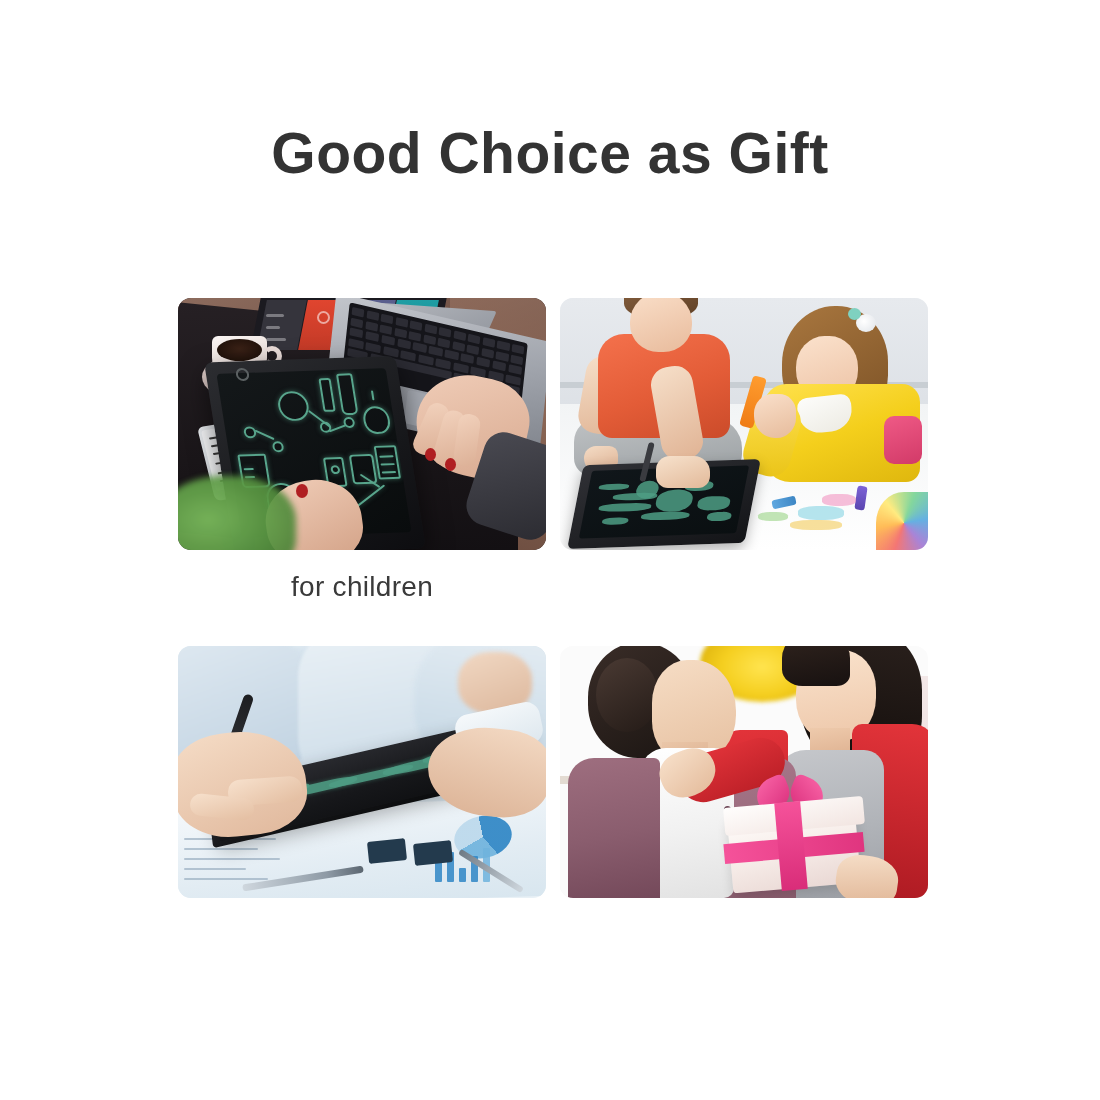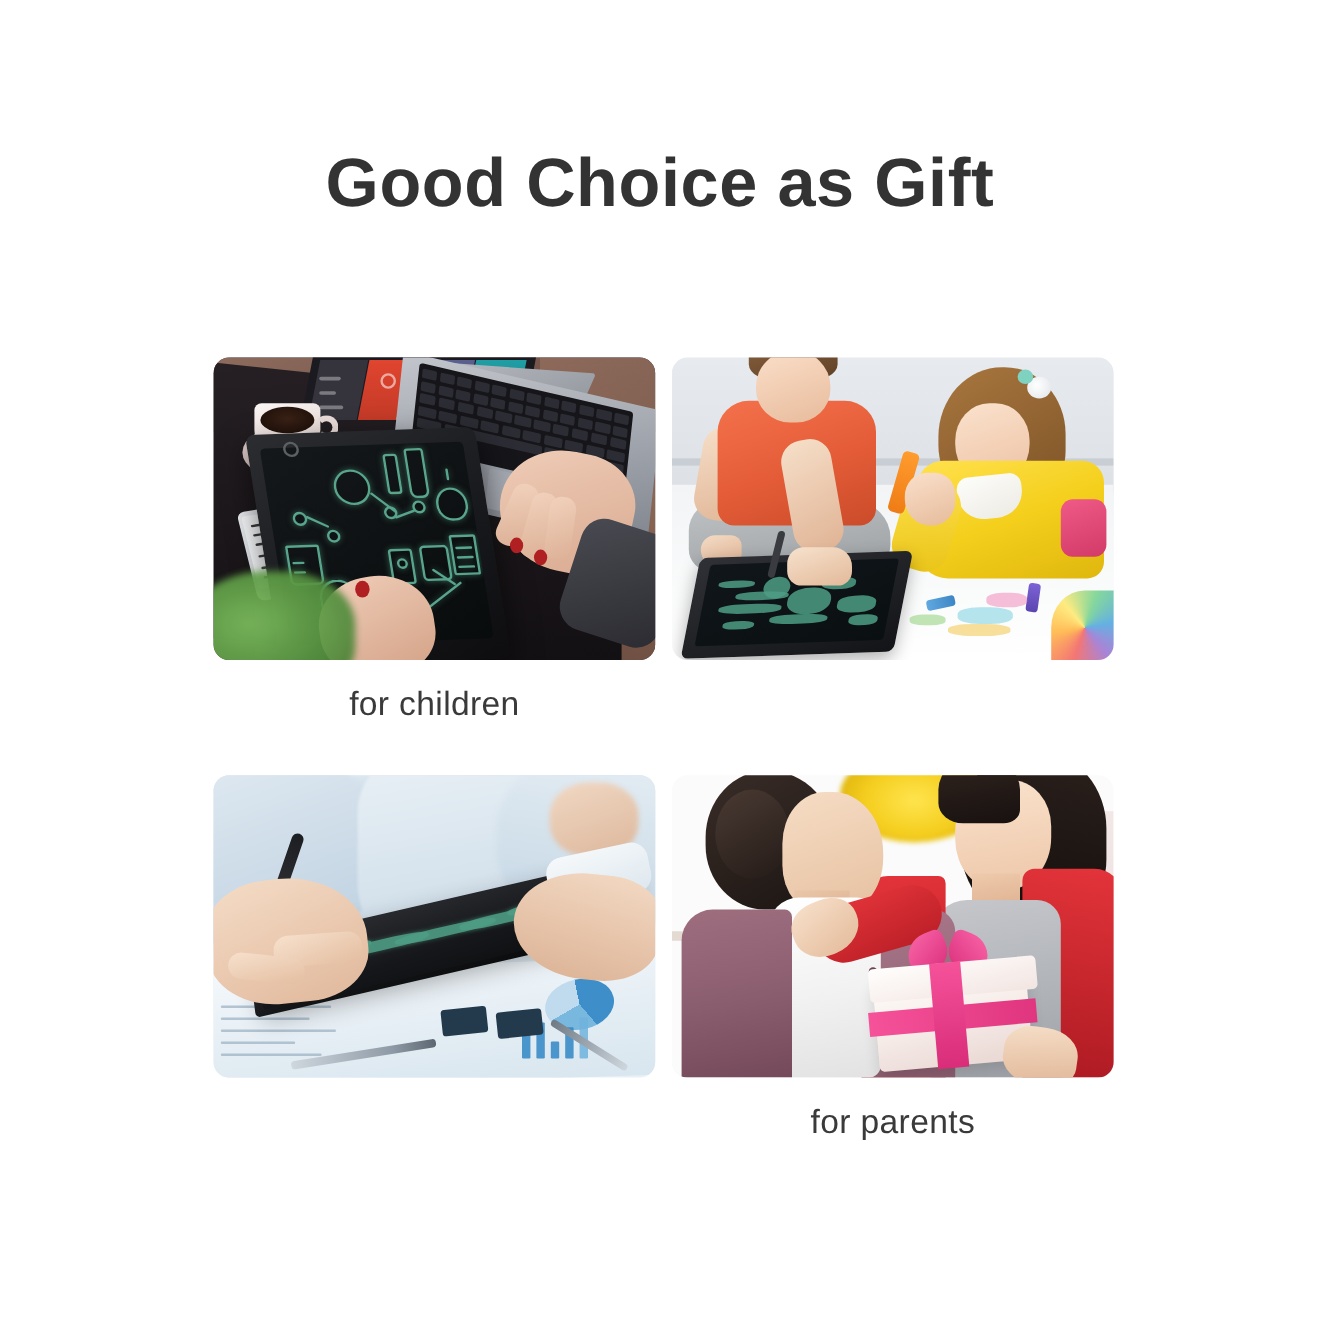--- a/index.html
+++ b/index.html
@@ -851,17 +851,16 @@
         <div class="layer dau-hand"></div>
 
         <div class="layer bow-l"></div>
         <div class="layer bow-r"></div>
         <div class="layer gift-box"></div>
         <div class="layer gift-lid"></div>
         <div class="layer ribbon-h"></div>
         <div class="layer ribbon-v"></div>
         <div class="layer dau-hand2"></div>
       </div>
-      <div class="caption">for parents</div>
     </div>
 
   </div>
 </div>
 
 </body></html>

